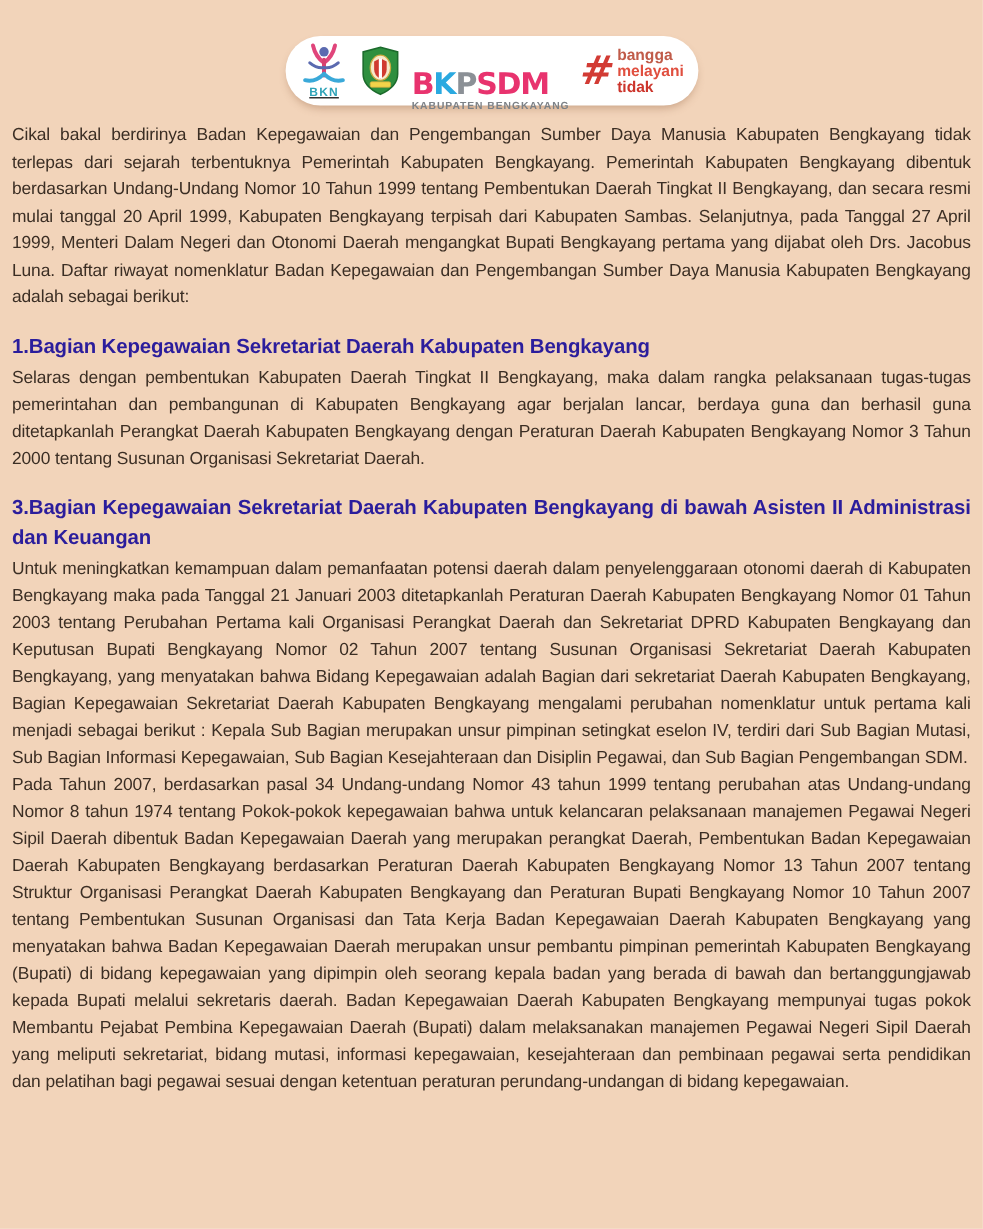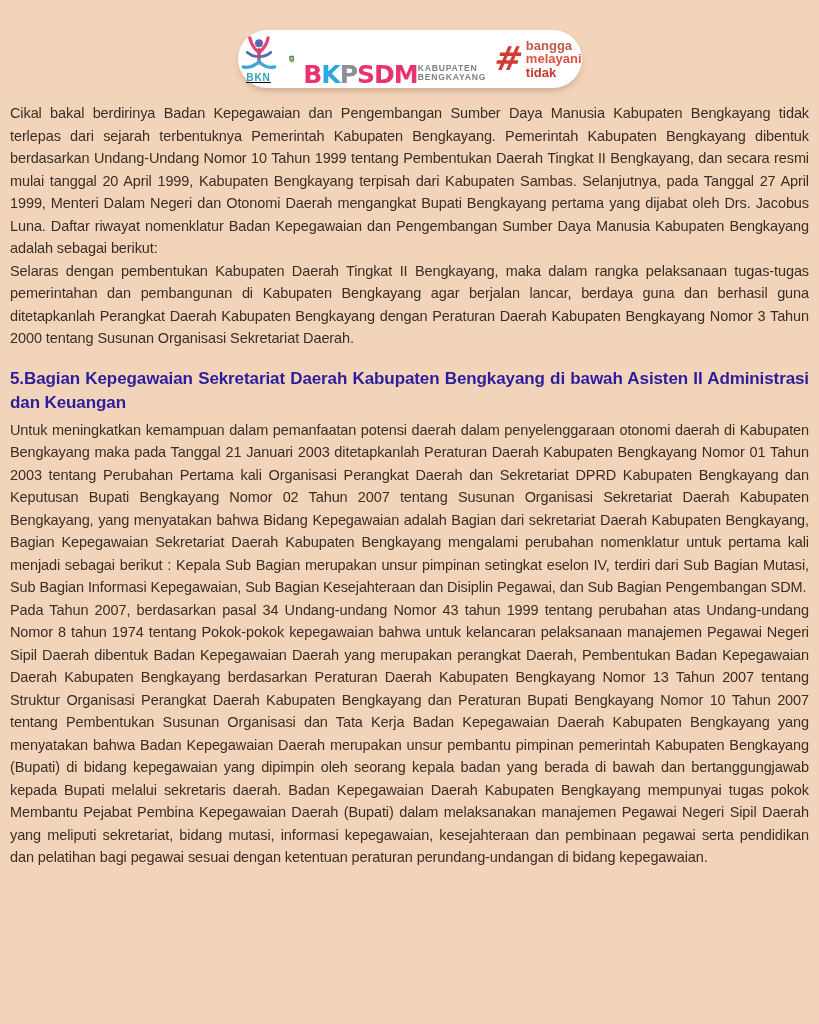--- a/index.html
+++ b/index.html
@@ -26,21 +26,21 @@
     border-radius: 30px;
     display: flex;
     align-items: center;
     justify-content: center;
     gap: 9px;
     box-shadow: 0 4px 7px -2px rgba(150, 103, 70, 0.45);
   }
   .bkn-logo { display: flex; flex-direction: column; align-items: center; line-height: 1; text-decoration: underline; }
   .bkn-label { font-size: 10px; font-weight: bold; color: #2fa3b8; letter-spacing: 1px; margin-top: -2px; }
   .crest-logo { display: block; }
-  .wordmark { display: flex; line-height: 1; margin-top: 31px; }
+  .wordmark { display: flex; flex-direction: column; line-height: 1; margin-top: 31px; }
   .wordmark-letters {
     font-family: "DejaVu Sans", sans-serif;
     font-weight: 900;
     font-size: 25px;
     letter-spacing: -1px;
     line-height: 1;
   }
   .wordmark-sub {
     font-size: 8.6px;
     color: #7d8287;
@@ -142,25 +142,26 @@
       </div>
 
     </div>
   </div>
 
 
   <div class="content">
     <p>Cikal bakal berdirinya Badan Kepegawaian dan Pengembangan Sumber Daya Manusia Kabupaten Bengkayang tidak terlepas dari sejarah terbentuknya Pemerintah Kabupaten Bengkayang. Pemerintah Kabupaten Bengkayang dibentuk berdasarkan Undang-Undang Nomor 10 Tahun 1999 tentang Pembentukan Daerah Tingkat II Bengkayang, dan secara resmi mulai tanggal 20 April 1999, Kabupaten Bengkayang terpisah dari Kabupaten Sambas. Selanjutnya, pada Tanggal 27 April 1999, Menteri Dalam Negeri dan Otonomi Daerah mengangkat Bupati Bengkayang pertama yang dijabat oleh Drs. Jacobus Luna. Daftar riwayat nomenklatur Badan Kepegawaian dan Pengembangan Sumber Daya Manusia Kabupaten Bengkayang adalah sebagai berikut:</p>
 
     <section>
+      <h2 class="section-heading">1.Bagian Kepegawaian Sekretariat Daerah Kabupaten Bengkayang</h2>
       <p>Selaras dengan pembentukan Kabupaten Daerah Tingkat II Bengkayang, maka dalam rangka pelaksanaan tugas-tugas pemerintahan dan pembangunan di Kabupaten Bengkayang agar berjalan lancar, berdaya guna dan berhasil guna ditetapkanlah Perangkat Daerah Kabupaten Bengkayang dengan Peraturan Daerah Kabupaten Bengkayang Nomor 3 Tahun 2000 tentang Susunan Organisasi Sekretariat Daerah.</p>
     </section>
 
     <section>
-      <h2 class="section-heading">5.Bagian Kepegawaian Sekretariat Daerah Kabupaten Bengkayang di bawah Asisten II Administrasi dan Keuangan</h2>
+      <h2 class="section-heading">3.Bagian Kepegawaian Sekretariat Daerah Kabupaten Bengkayang di bawah Asisten II Administrasi dan Keuangan</h2>
       <p>Untuk meningkatkan kemampuan dalam pemanfaatan potensi daerah dalam penyelenggaraan otonomi daerah di Kabupaten Bengkayang maka pada Tanggal 21 Januari 2003 ditetapkanlah Peraturan Daerah Kabupaten Bengkayang Nomor 01 Tahun 2003 tentang Perubahan Pertama kali Organisasi Perangkat Daerah dan Sekretariat DPRD Kabupaten Bengkayang dan Keputusan Bupati Bengkayang Nomor 02 Tahun 2007 tentang Susunan Organisasi Sekretariat Daerah Kabupaten Bengkayang, yang menyatakan bahwa Bidang Kepegawaian adalah Bagian dari sekretariat Daerah Kabupaten Bengkayang, Bagian Kepegawaian Sekretariat Daerah Kabupaten Bengkayang mengalami perubahan nomenklatur untuk pertama kali menjadi sebagai berikut : Kepala Sub Bagian merupakan unsur pimpinan setingkat eselon IV, terdiri dari Sub Bagian Mutasi, Sub Bagian Informasi Kepegawaian, Sub Bagian Kesejahteraan dan Disiplin Pegawai, dan Sub Bagian Pengembangan SDM.</p>
     </section>
 
     <section>
       <p>Pada Tahun 2007, berdasarkan pasal 34 Undang-undang Nomor 43 tahun 1999 tentang perubahan atas Undang-undang Nomor 8 tahun 1974 tentang Pokok-pokok kepegawaian bahwa untuk kelancaran pelaksanaan manajemen Pegawai Negeri Sipil Daerah dibentuk Badan Kepegawaian Daerah yang merupakan perangkat Daerah, Pembentukan Badan Kepegawaian Daerah Kabupaten Bengkayang berdasarkan Peraturan Daerah Kabupaten Bengkayang Nomor 13 Tahun 2007 tentang Struktur Organisasi Perangkat Daerah Kabupaten Bengkayang dan Peraturan Bupati Bengkayang Nomor 10 Tahun 2007 tentang Pembentukan Susunan Organisasi dan Tata Kerja Badan Kepegawaian Daerah Kabupaten Bengkayang yang menyatakan bahwa Badan Kepegawaian Daerah merupakan unsur pembantu pimpinan pemerintah Kabupaten Bengkayang (Bupati) di bidang kepegawaian yang dipimpin oleh seorang kepala badan yang berada di bawah dan bertanggungjawab kepada Bupati melalui sekretaris daerah. Badan Kepegawaian Daerah Kabupaten Bengkayang mempunyai tugas pokok Membantu Pejabat Pembina Kepegawaian Daerah (Bupati) dalam melaksanakan manajemen Pegawai Negeri Sipil Daerah yang meliputi sekretariat, bidang mutasi, informasi kepegawaian, kesejahteraan dan pembinaan pegawai serta pendidikan dan pelatihan bagi pegawai sesuai dengan ketentuan peraturan perundang-undangan di bidang kepegawaian.</p>
     </section>
   </div>
 
 </div>
 

